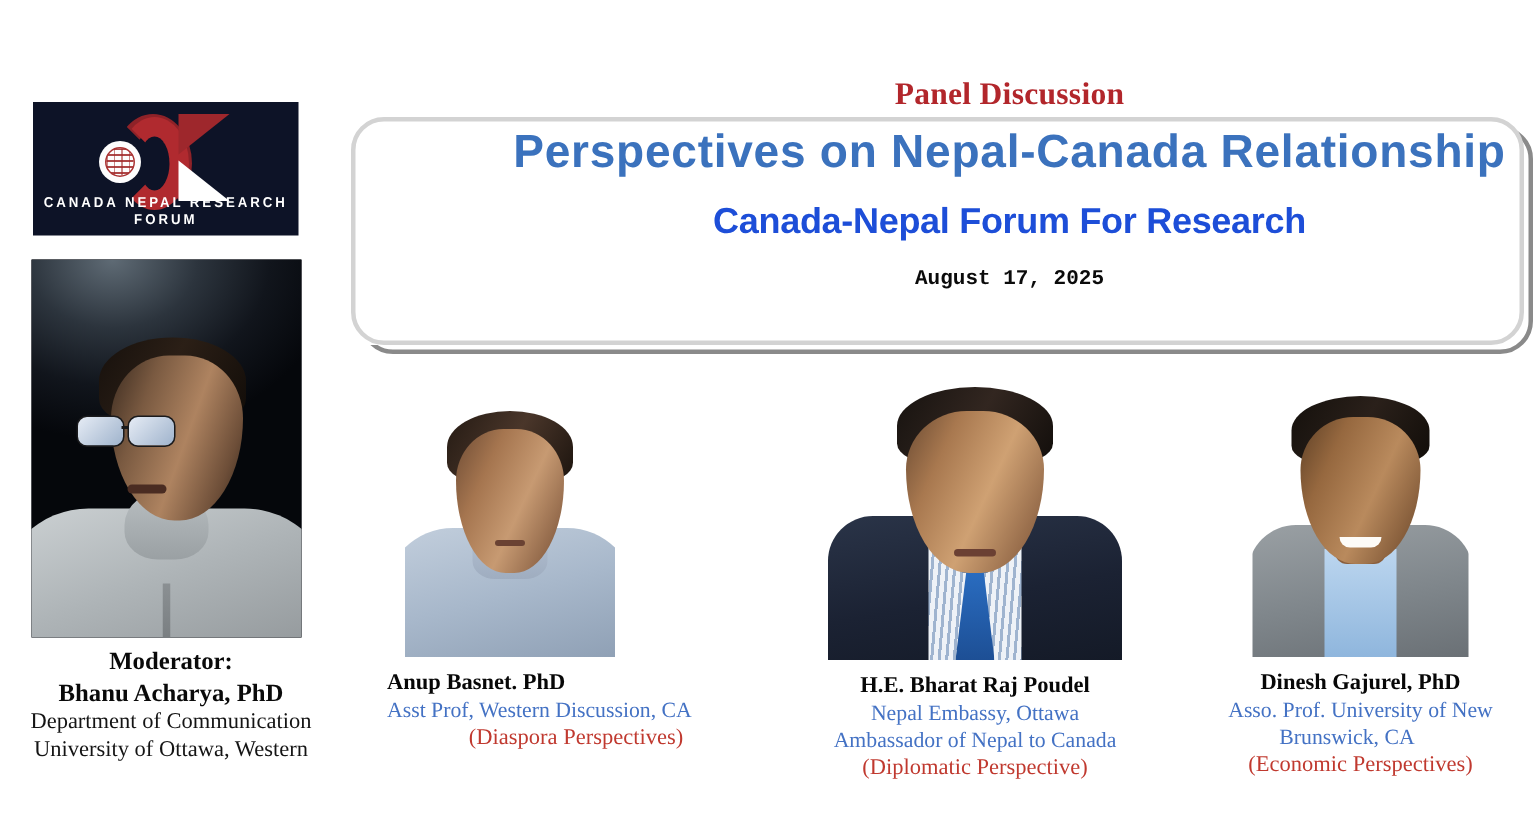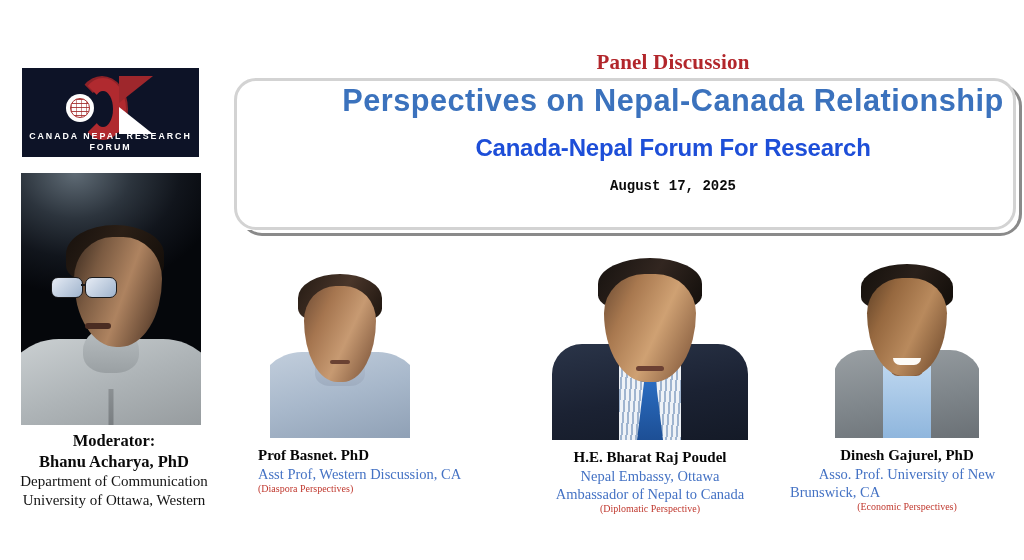--- a/index.html
+++ b/index.html
@@ -322,37 +322,38 @@
     font-size: 15px;
     color: #070707;
   }
   .p-affil {
     font-family: "Liberation Serif", serif;
     font-size: 14.5px;
     color: #4472c4;
   }
   .p-persp {
     font-family: "Liberation Serif", serif;
-    font-size: 10px;
+    font-size: 15px;
     color: #c0392f;
+    text-align: center;
   }
 
   
   #panelist-1 { left: 250px; width: 260px; text-align: left; }
   #panelist-1 .photo { width: 140px; height: 190px; margin-left: 20px; }
   #panelist-1 .caption { padding-left: 8px; }
 
   
   #panelist-2 { left: 520px; width: 260px; text-align: center; }
   #panelist-2 .photo { width: 200px; height: 192px; }
 
   
   #panelist-3 { left: 790px; width: 234px; text-align: center; }
   #panelist-3 .photo { width: 144px; height: 190px; }
-  #panelist-3 .caption .p-affil.line2 { display: block; text-align: left; padding-right: 18px; }
+  #panelist-3 .caption .p-affil.line2 { display: block; text-align: center; padding-right: 18px; }
 
   
   .pf { position: absolute; }
   .pf-body { left: 50%; transform: translateX(-50%); bottom: 0; }
   .pf-neck {
     left: 50%;
     transform: translateX(-50%);
     width: 34px;
     border-radius: 8px;
   }
@@ -458,21 +459,21 @@
 <div class="panelist" id="panelist-1">
   <div class="photo">
     <span class="pf pf-body" id="p1-body"></span>
     <span class="pf" id="p1-collar"></span>
     <span class="pf pf-neck" id="p1-neck"></span>
     <span class="pf pf-hair" id="p1-hair"></span>
     <span class="pf pf-face" id="p1-face"></span>
     <span class="pf pf-mouth" id="p1-mouth"></span>
   </div>
   <div class="caption">
-    <div class="p-name">Prof Basnet. PhD</div>
+    <div class="p-name">Anup Basnet. PhD</div>
     <div class="p-affil">Asst Prof, Western Discussion, CA</div>
     <div class="p-persp">(Diaspora Perspectives)</div>
   </div>
 </div>
 
 <div class="panelist" id="panelist-2">
   <div class="photo">
     <span class="pf pf-body" id="p2-body"></span>
     <span class="pf" id="p2-shirt"></span>
     <span class="pf" id="p2-tie"></span>

